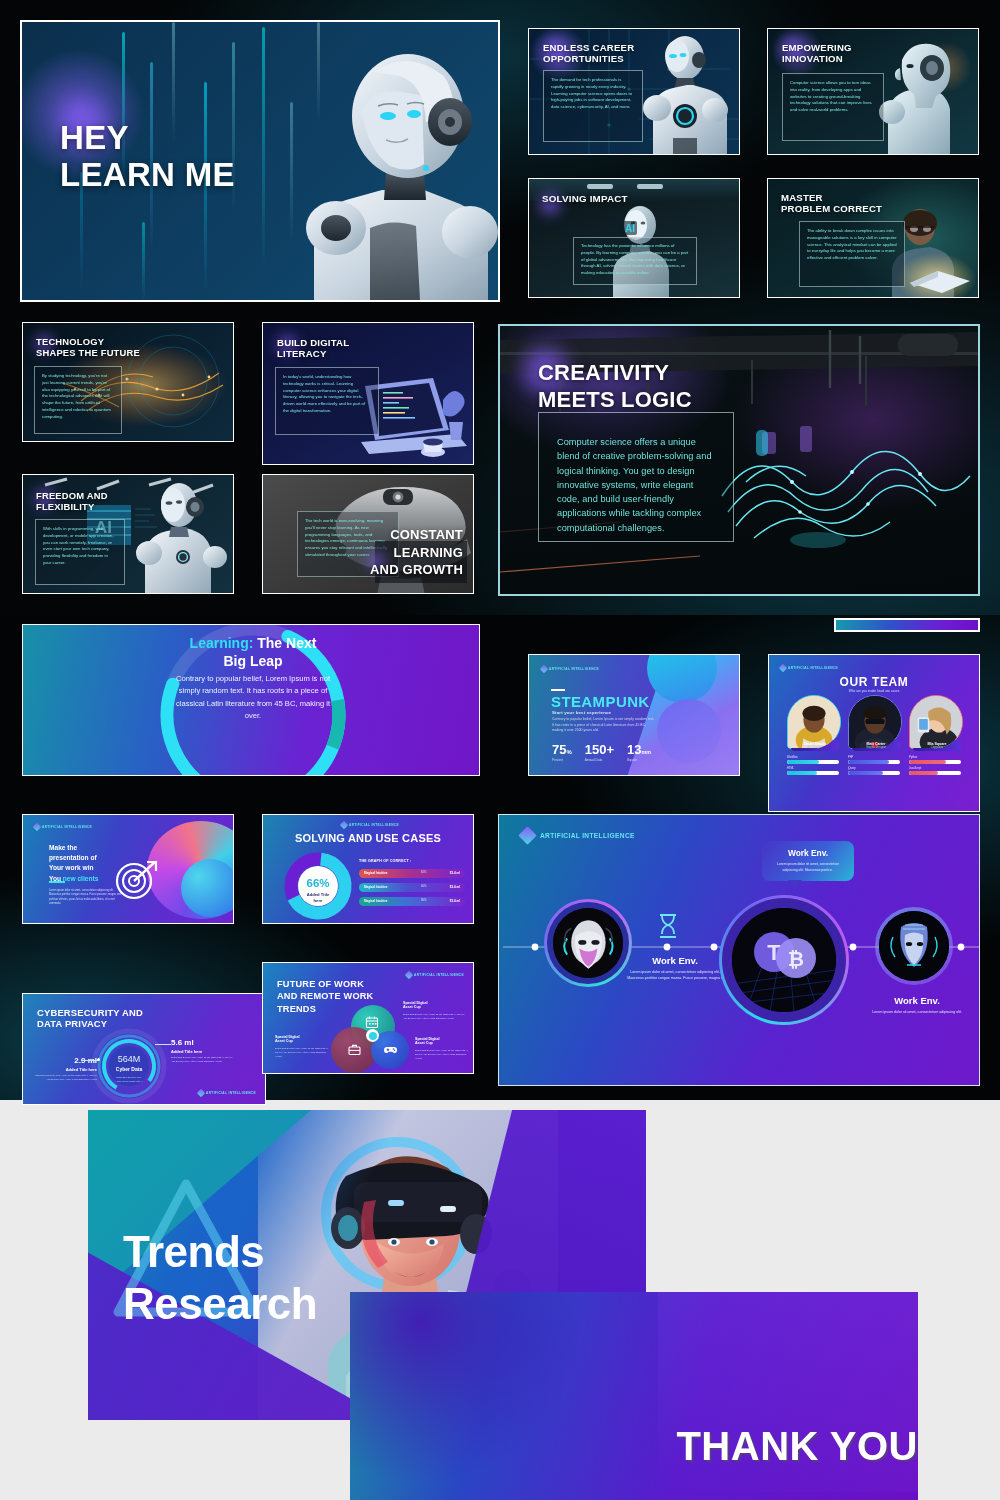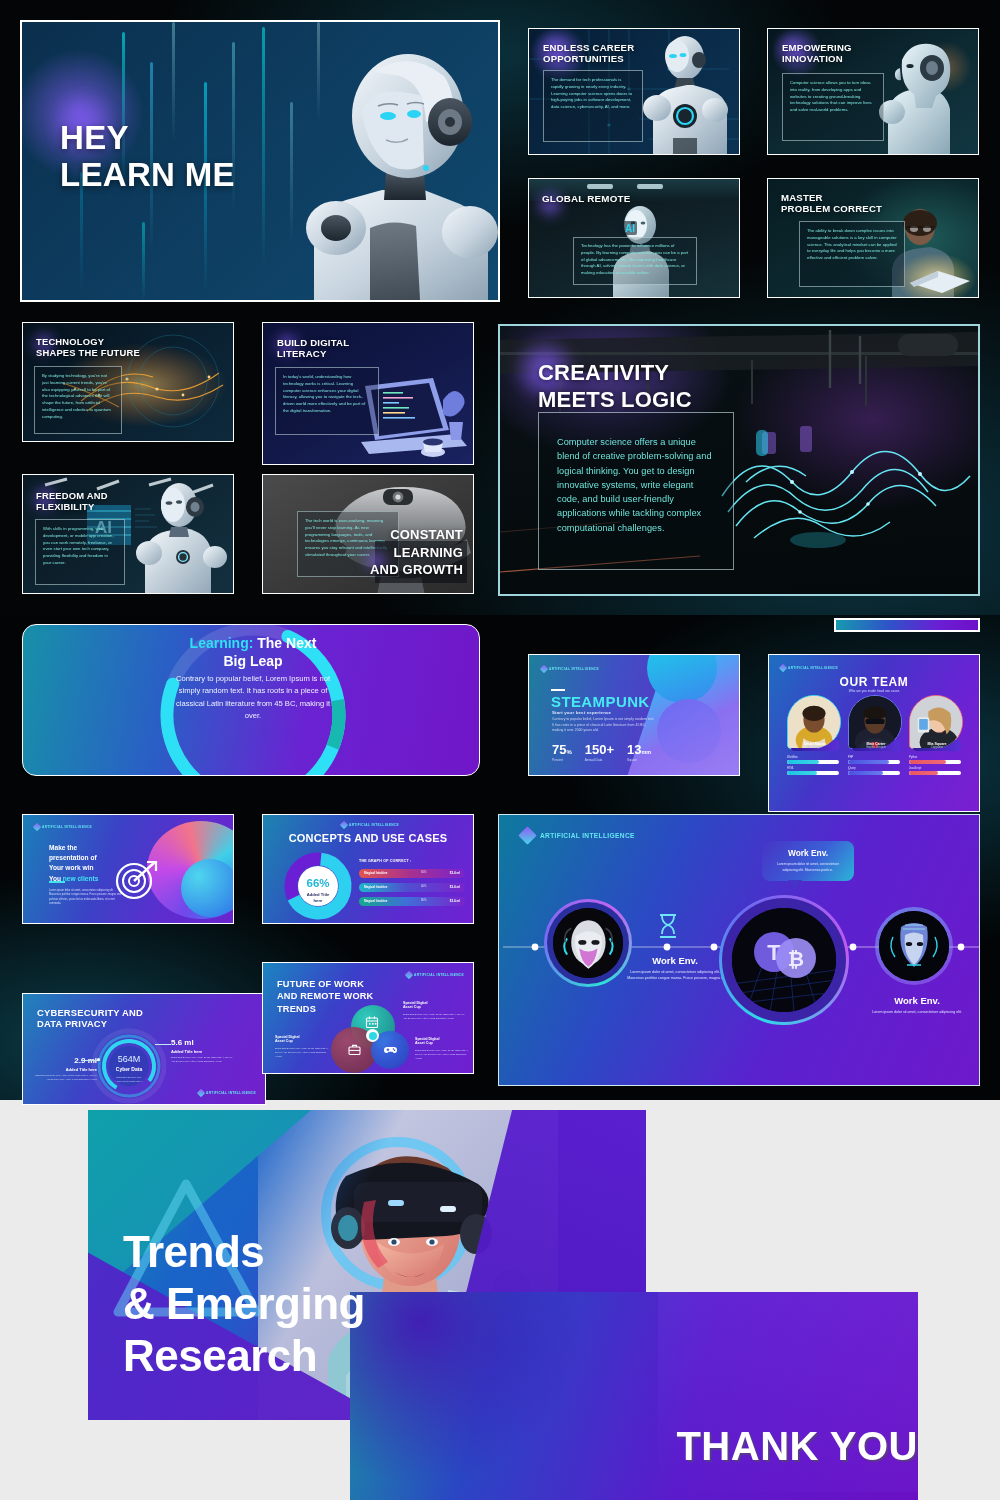--- a/index.html
+++ b/index.html
@@ -275,21 +275,21 @@
         </defs>
       <ellipse cx="49" cy="24" rx="16" ry="19" fill="url(#g3)"></ellipse>
       <ellipse cx="45" cy="24" rx="11" ry="15" fill="#eaf4f8"></ellipse>
       <ellipse cx="42" cy="22" rx="2.4" ry="1.5" fill="#47606c"></ellipse>
         <ellipse cx="52" cy="22" rx="2.4" ry="1.5" fill="#47606c"></ellipse>
       <path d="M40 44 h18 l2 10 h-22 z" fill="#6a838f"></path>
       <path d="M22 98 V70 q2-14 18-18 l18-2 q18 4 20 20 V98 Z" fill="url(#g3)"></path>
       <rect x="28" y="20" width="18" height="14" rx="2" fill="#0c1d28" opacity=".6"></rect>
       <text x="34" y="31" font-family="Liberation Sans" font-size="10" font-weight="bold" fill="#2bd4f5">AI</text>
     </svg>
-    <div class="stitle" style="left:13px;top:14px;font-size:9.8px">GLOBAL REMOTE</div>
+    <div class="stitle" style="left:13px;top:14px;font-size:9.8px">SOLVING IMPACT</div>
     <div class="txtbox" style="left:44px;top:58px;width:124px;height:48px;padding:5px 7px;background:rgba(10,30,40,.2)">
       <p>Technology has the power to influence millions of people. By learning computer science, you can be a part of global advancements, like improving healthcare through AI, solving climate issues with data science, or making education accessible online.</p>
     </div>
   </div>
 
   <div class="slide thin" style="left:767px;top:178px;width:212px;height:120px;
       background:radial-gradient(ellipse 120px 90px at 75% 50%,#1f5a58 0%,rgba(31,90,88,0) 70%),
                  linear-gradient(150deg,#071c22 0%,#0c2a30 60%,#123840 100%);">
     <svg style="position:absolute;right:0;bottom:0;width:116px;height:112px" viewBox="0 0 116 112">
       <defs>
@@ -412,21 +412,21 @@
       <path d="M0 206 L120 196" stroke="#6d3e32" stroke-width="1" opacity=".5"></path>
       <g fill="#8a5fd8" opacity=".5">
           <rect x="262" y="106" width="14" height="22" rx="3"></rect>
           <rect x="300" y="100" width="12" height="26" rx="3"></rect>
         </g>
       <rect x="256" y="104" width="12" height="26" rx="5" fill="#2ad0ef" opacity=".55"></rect>
     </svg>
     <div class="purple-glow" style="left:8px;top:12px;width:74px;height:62px"></div>
     <div class="stitle" style="left:38px;top:34px;font-size:22px;line-height:1.22;white-space:pre-line">CREATIVITY
 MEETS LOGIC</div>
-    <div class="txtbox" style="left:38px;top:86px;width:196px;height:158px;padding:22px 18px;background:rgba(6,14,18,.35);border-color:rgba(210,235,240,.6)">
+    <div class="txtbox" style="left:38px;top:86px;width:196px;height:130px;padding:22px 18px;background:rgba(6,14,18,.35);border-color:rgba(210,235,240,.6)">
       <p style="font-size:9.2px;line-height:1.55;color:#6fe6dd">Computer science offers a unique blend of creative problem-solving and logical thinking. You get to design innovative systems, write elegant code, and build user-friendly applications while tackling complex computational challenges.</p>
     </div>
   </div>
 
   <div class="slide thin" style="left:22px;top:474px;width:212px;height:120px;
       background:linear-gradient(140deg,#0a1a24 0%,#0f2735 55%,#13303f 100%);">
     <svg style="position:absolute;inset:0;width:212px;height:120px">
       <g stroke="#e9f3f7" stroke-width="3" opacity=".8">
           <path d="M22 10 L44 4"></path>
           <path d="M74 14 L96 6"></path>
@@ -495,21 +495,21 @@
     <div class="stitle" style="right:10px;bottom:14px;font-size:13px;text-align:right;white-space:pre-line;z-index:9;line-height:1.35">CONSTANT
 LEARNING
 AND GROWTH</div>
   </div>
 
   <div class="panel-purple-bg"></div>
 
   <div class="partial" style="left:834px;top:618px;width:146px;height:14px"></div>
 
   <div class="grad-slide" style="left:22px;top:624px;width:458px;height:152px;border-width:1.5px;border-color:#ffffff;
-      background:linear-gradient(100deg,#1790a8 0%,#2a5ec6 32%,#6a23d2 62%,#7016c8 100%);border-radius:14px;">
+      background:linear-gradient(100deg,#1790a8 0%,#2a5ec6 32%,#6a23d2 62%,#7016c8 100%);">
 
     <svg style="position:absolute;left:126px;top:-14px;width:208px;height:208px" viewBox="0 0 208 208">
       <circle cx="104" cy="104" r="86" fill="none" stroke="rgba(255,255,255,.12)" stroke-width="13"></circle>
       <circle cx="104" cy="104" r="86" fill="none" stroke="#2ee0f5" stroke-width="13" stroke-dasharray="400 540" stroke-linecap="round" transform="rotate(-66 104 104)"></circle>
       <circle cx="104" cy="104" r="86" fill="none" stroke="#17b8b0" stroke-width="13" stroke-dasharray="48 540" stroke-linecap="butt" transform="rotate(-10 104 104)"></circle>
     </svg>
     <div style="position:absolute;left:150px;top:10px;width:160px;text-align:center;z-index:6">
       <div style="font-size:14px;font-weight:bold;line-height:1.25">
         <span style="color:#2ee0f5">Learning:</span><span style="color:#fff"> The Next</span>
       </div>
@@ -676,21 +676,21 @@
       <path d="M34 7 h9 v9" stroke="#fff" stroke-width="2.2" fill="none"></path>
     </svg>
   </div>
 
   <div class="grad-slide" style="left:262px;top:814px;width:212px;height:110px;border-width:1.5px;
       background:linear-gradient(115deg,#1d84b0 0%,#3347c4 38%,#5c2bd0 70%,#6f22d2 100%);">
     <div class="brand" style="left:78px;top:7px">
       <span class="dia"></span>
       <span class="bt">ARTIFICIAL INTELLIGENCE</span>
     </div>
-    <div style="position:absolute;left:0;right:0;top:17px;text-align:center;font-size:11px;font-weight:bold;color:#fff;letter-spacing:.2px">CONCEPTS AND USE CASES</div>
+    <div style="position:absolute;left:0;right:0;top:17px;text-align:center;font-size:11px;font-weight:bold;color:#fff;letter-spacing:.2px">SOLVING AND USE CASES</div>
 
     <svg style="position:absolute;left:20px;top:36px;width:70px;height:70px" viewBox="0 0 70 70">
       <circle cx="35" cy="35" r="27" fill="none" stroke="#6a1fd4" stroke-width="13"></circle>
       <circle cx="35" cy="35" r="27" fill="none" stroke="#2ed0f0" stroke-width="13" stroke-dasharray="112 170" transform="rotate(-84 35 35)"></circle>
       <circle cx="35" cy="35" r="20" fill="#fff"></circle>
       <text x="35" y="36" text-anchor="middle" font-family="Liberation Sans" font-size="11.5" font-weight="bold" fill="#1fb6d8">66%</text>
       <text x="35" y="45" text-anchor="middle" font-family="Liberation Sans" font-size="4.2" font-weight="bold" fill="#2b2f6a">Added Title</text>
       <text x="35" y="51" text-anchor="middle" font-family="Liberation Sans" font-size="4.2" font-weight="bold" fill="#2b2f6a">here</text>
     </svg>
 
@@ -962,21 +962,20 @@
 
     <div style="position:absolute;inset:0;background:linear-gradient(118deg,#0f9aa8 0%,#1a63c8 24%,rgba(90,35,201,.0) 44%)"></div>
     <div style="position:absolute;inset:0;clip-path:polygon(0 0,40% 0,0 62%);background:linear-gradient(135deg,#0fa0aa,#2a6fd0)"></div>
     <div style="position:absolute;inset:0;clip-path:polygon(0 46%,54% 100%,0 100%);background:linear-gradient(120deg,#4a2ac8,#6a18c8);opacity:.97"></div>
     <div style="position:absolute;inset:0;clip-path:polygon(76% 0,100% 0,100% 100%,62% 100%);background:linear-gradient(200deg,#5a1fd0,#4415b8);opacity:.95"></div>
     <svg style="position:absolute;left:6px;top:52px;width:180px;height:180px;opacity:.5" viewBox="0 0 180 180">
       <path d="M24 150 L92 22 L162 150 Z" fill="none" stroke="#63d8f5" stroke-width="9" stroke-linejoin="round"></path>
     </svg>
     <div class="trends-title">
       <div>Trends</div>
-      <div>&amp; Emerging</div>
       <div>Research</div>
     </div>
   </div>
 
   <div class="s-thank">
     <div style="position:absolute;inset:0;background:linear-gradient(105deg,#1b8fa3 0%,#2a45c4 26%,#5a1bcc 60%,#6a10c4 100%)"></div>
     <div style="position:absolute;left:-90px;top:-130px;width:320px;height:320px;border-radius:50%;
          background:radial-gradient(circle at 50% 50%,rgba(70,18,180,.85),rgba(70,18,180,0) 72%)"></div>
     <div style="position:absolute;right:-40px;top:-40px;width:300px;height:240px;
          background:linear-gradient(200deg,rgba(120,60,230,.45),rgba(60,20,160,0))"></div>

